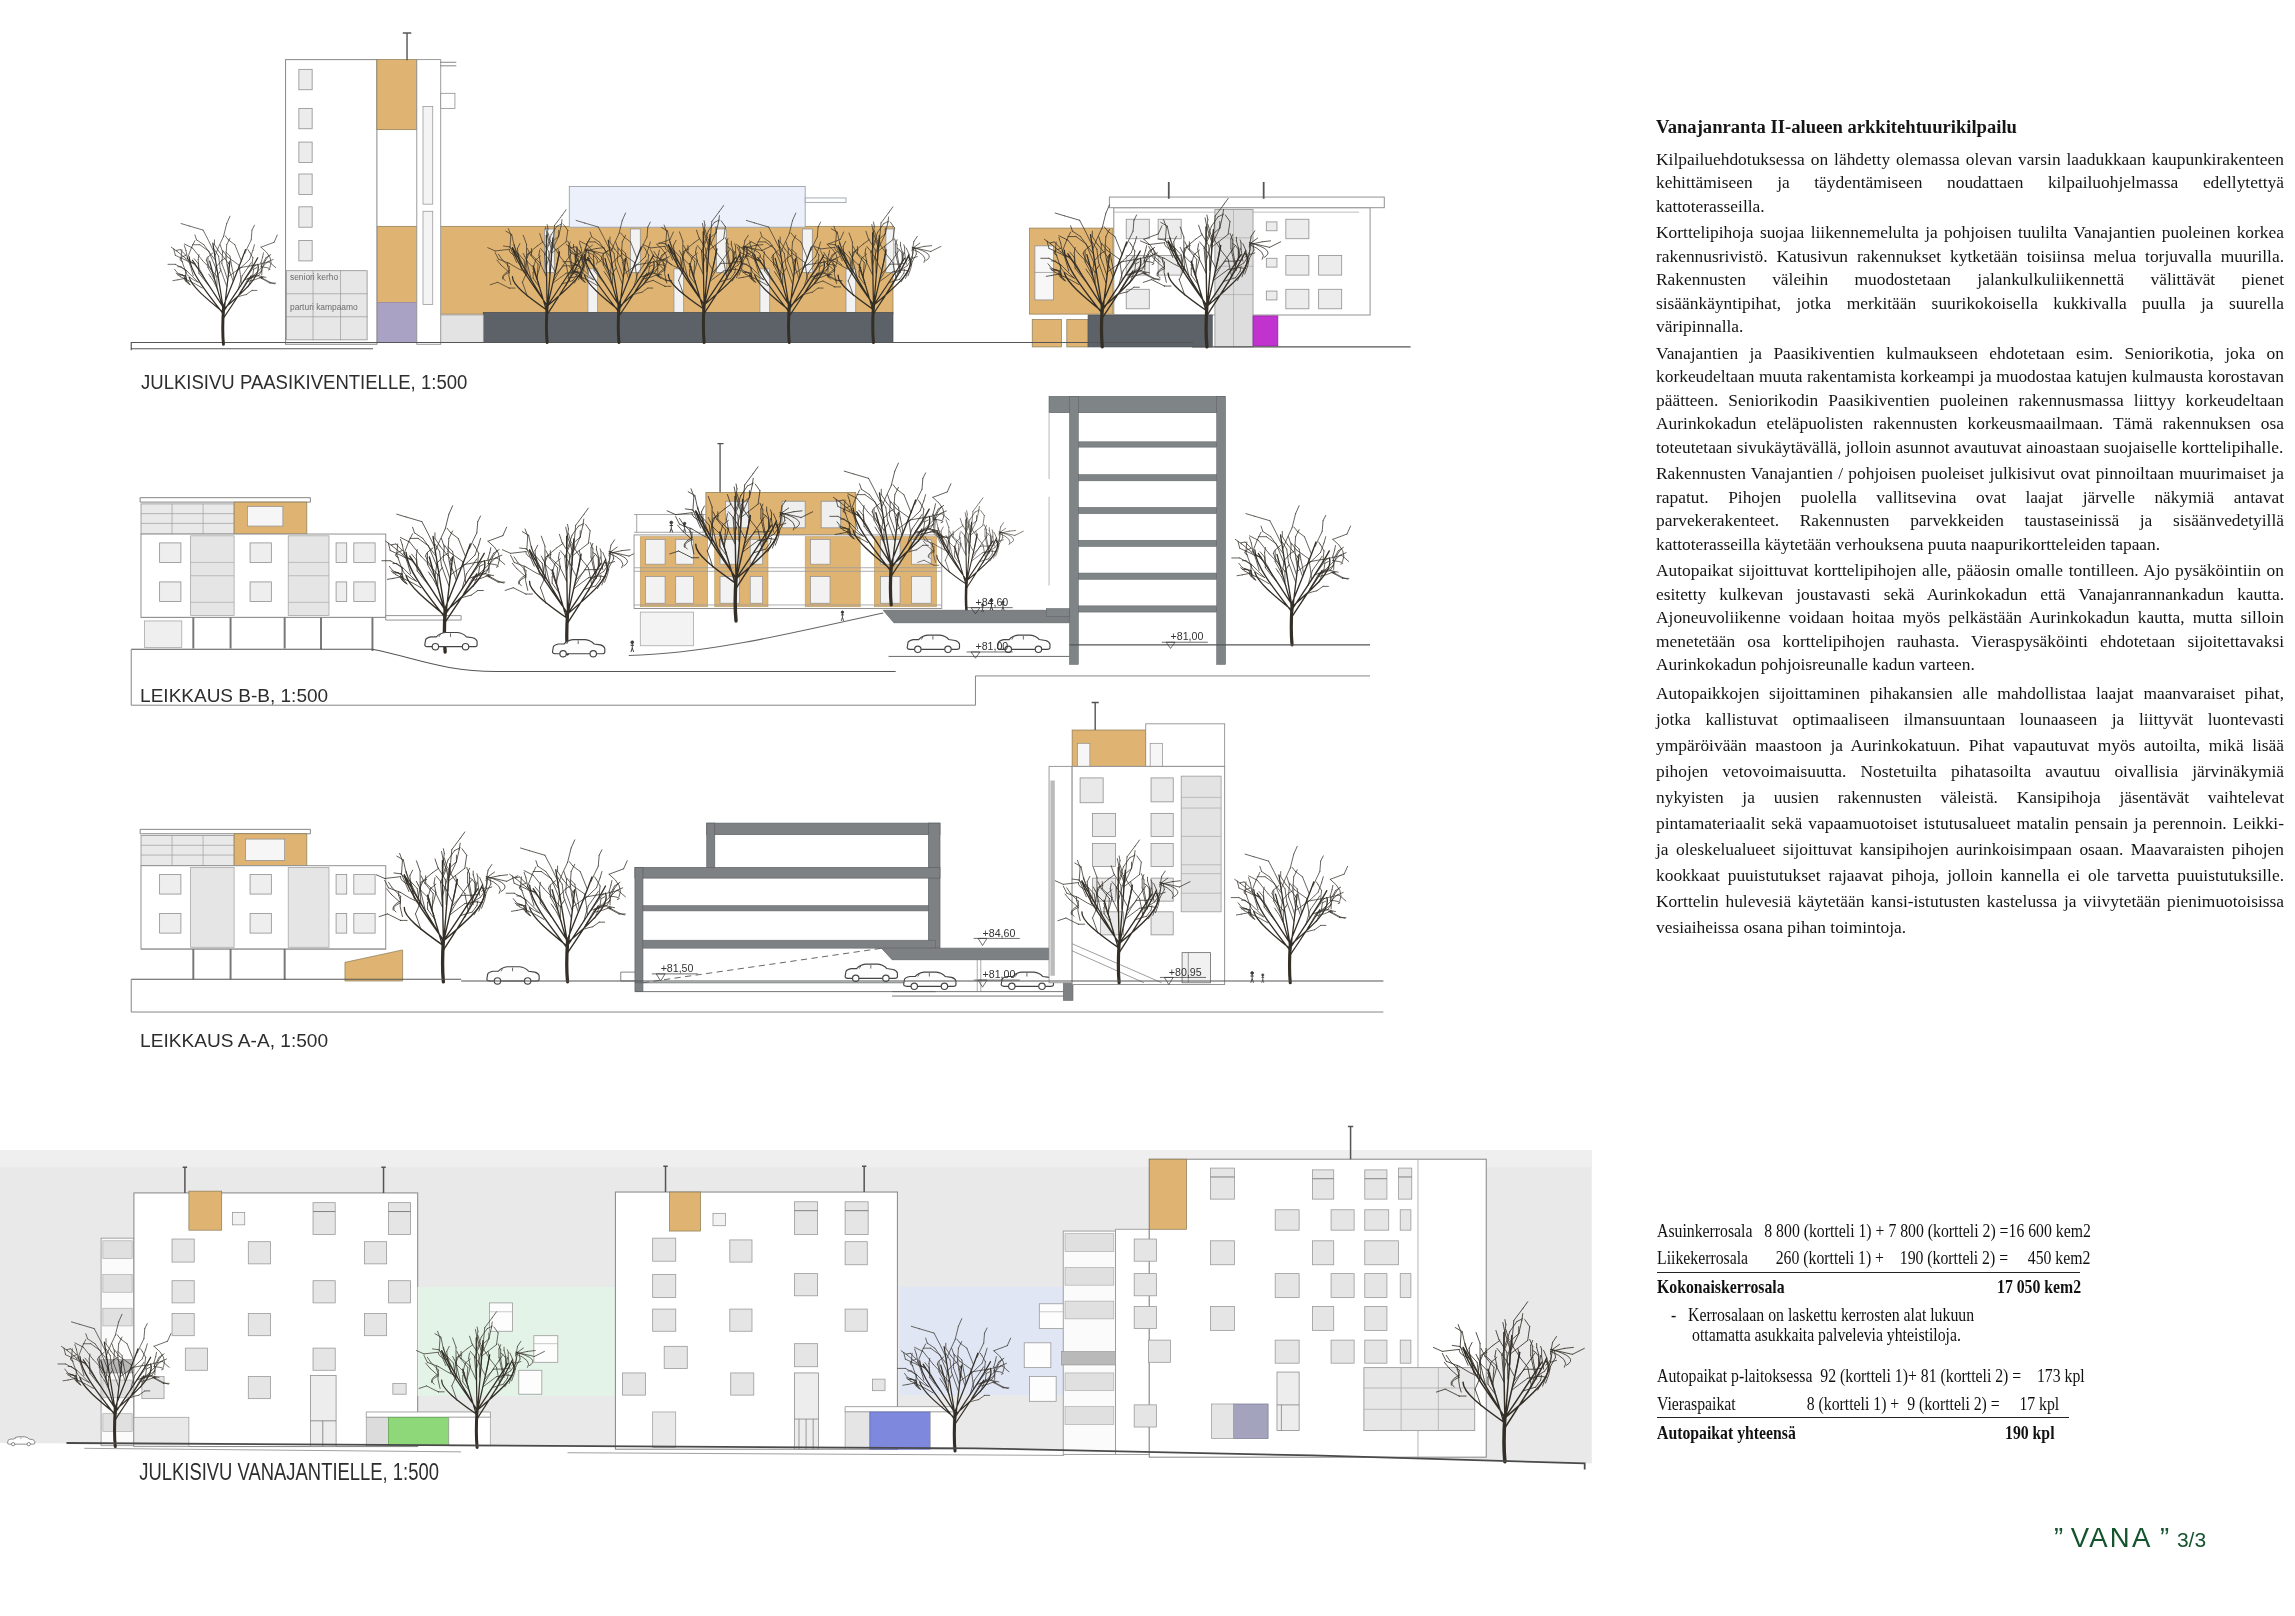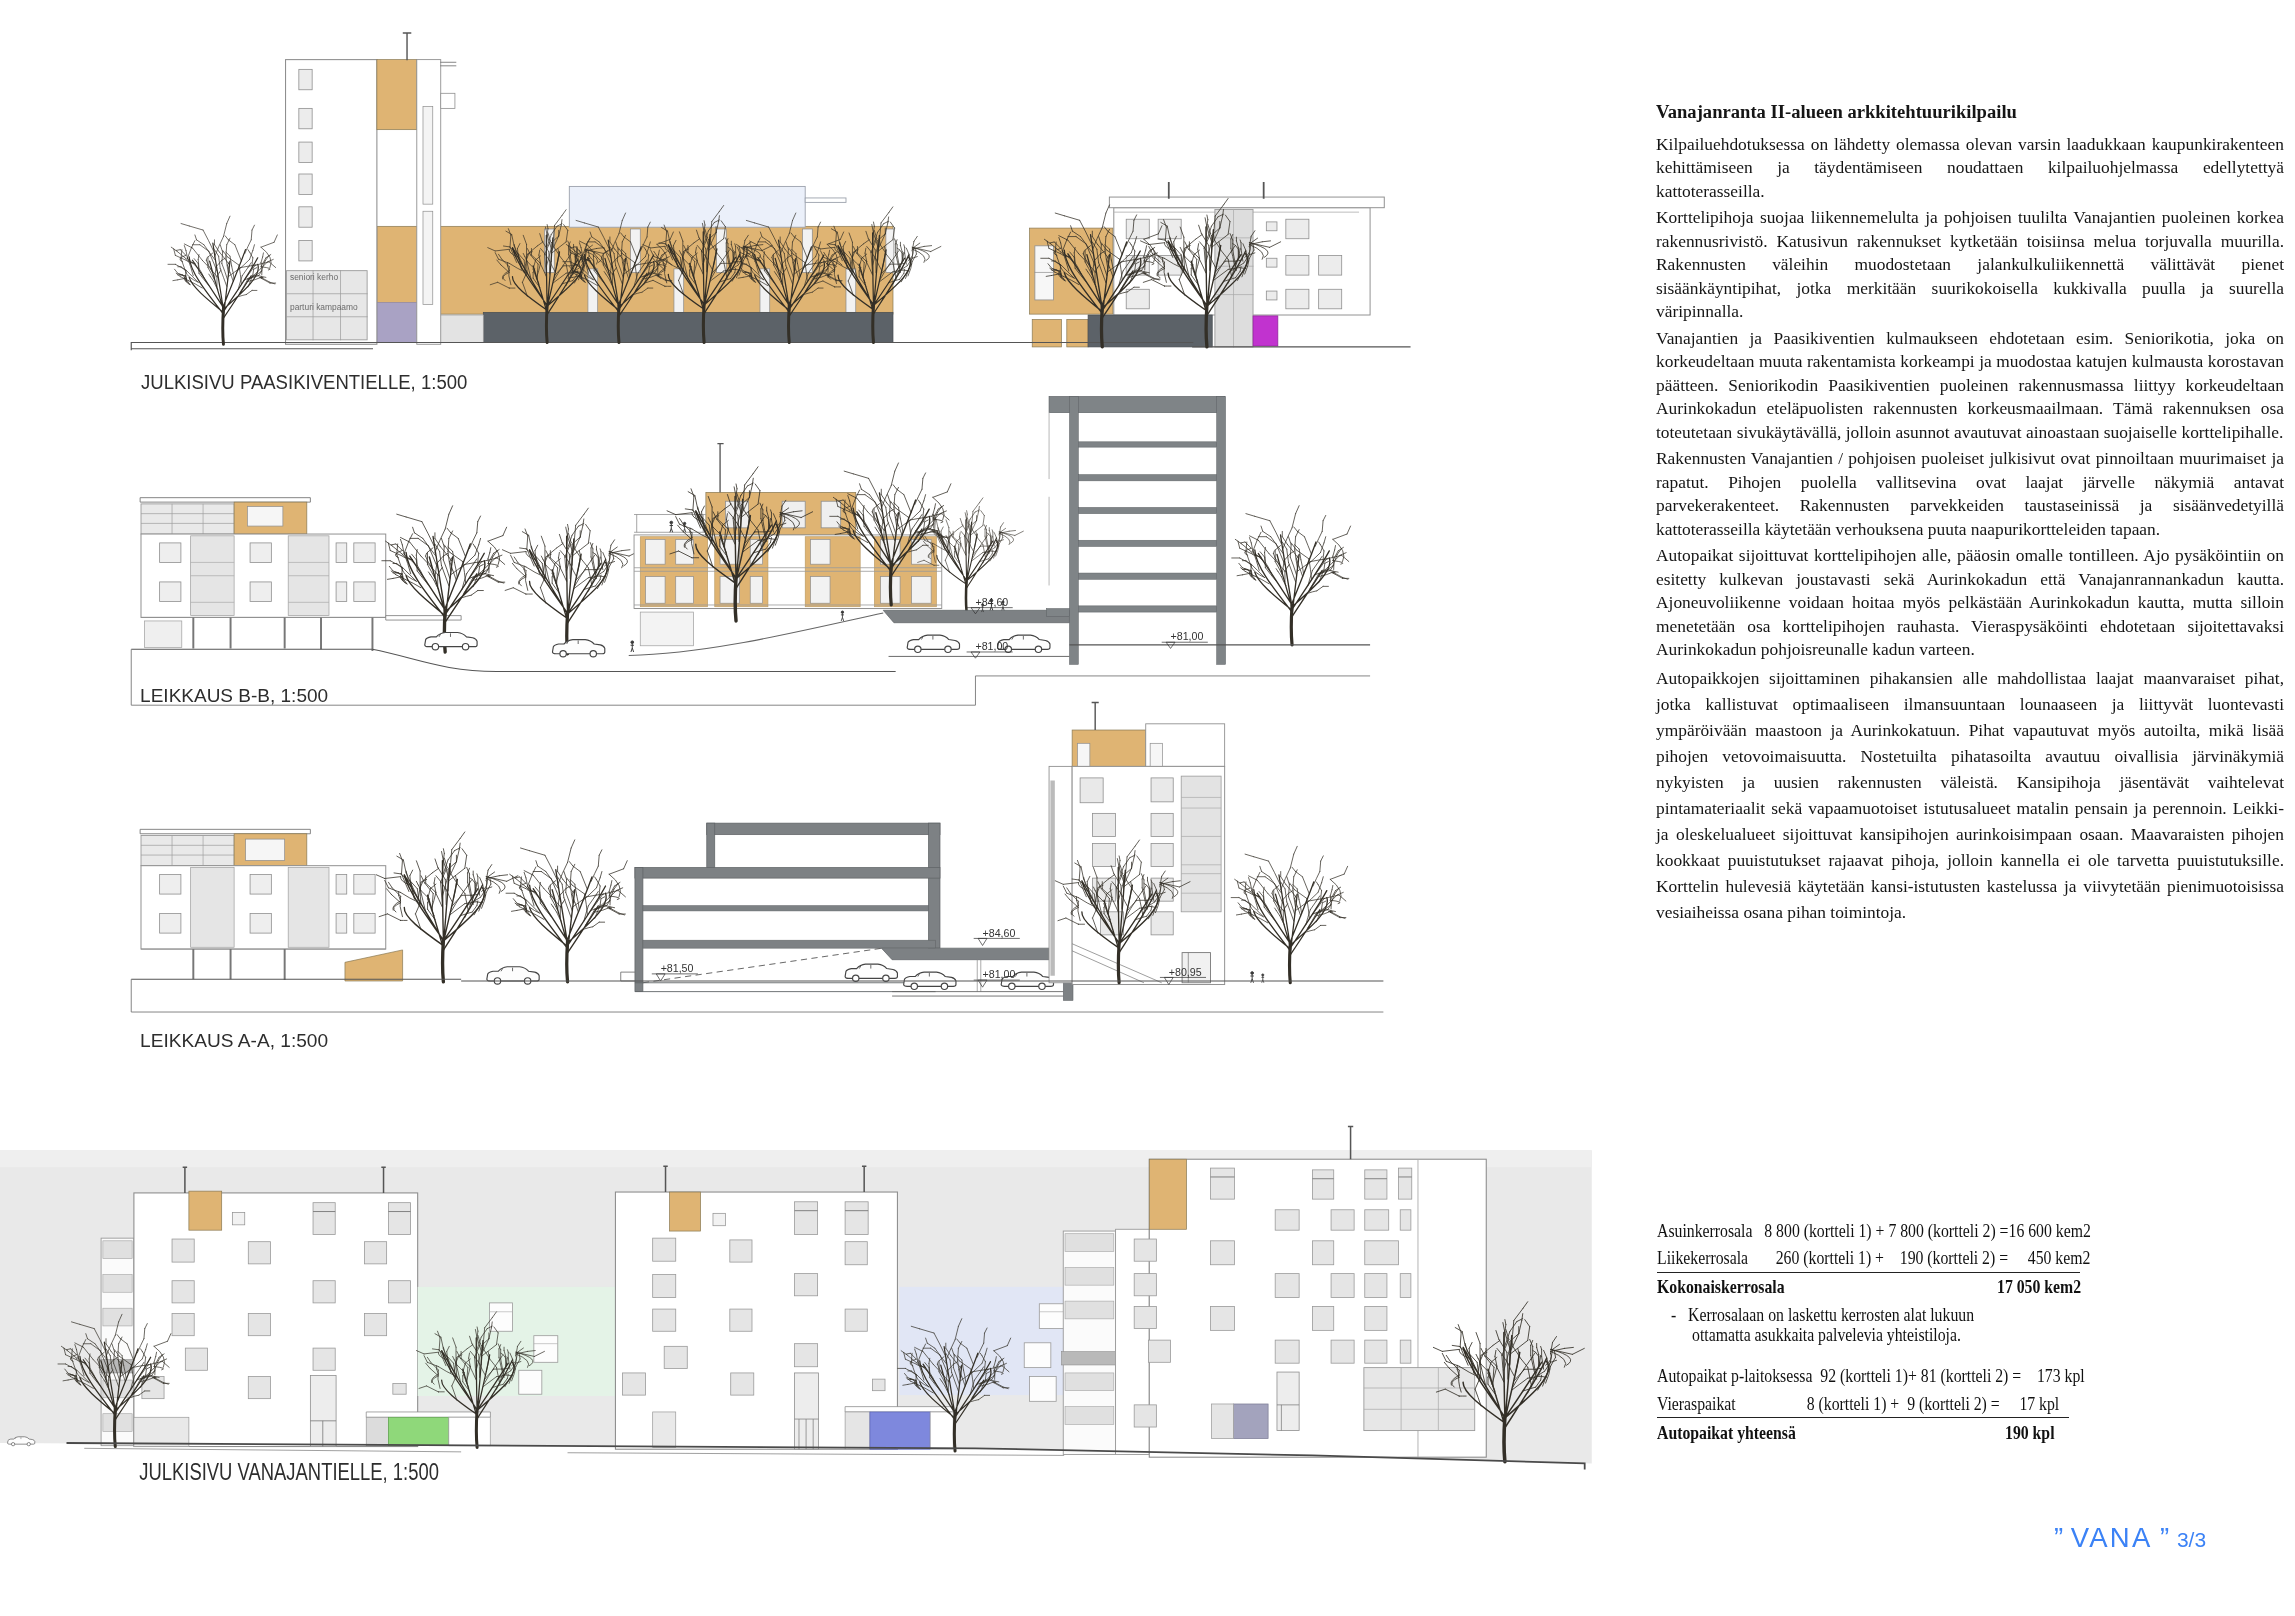--- a/index.html
+++ b/index.html
@@ -1,20 +1,20 @@
 <!DOCTYPE html>
 <html style="font-size:14px"><head>
 <meta charset="utf-8">
 <style>
 html,body{margin:0;padding:0;background:#fff;}
 #page{position:relative;width:2295px;height:1617px;background:#ffffff;overflow:hidden;font-family:"Liberation Sans",sans-serif;}
 #dwg{position:absolute;left:0;top:0;}
 #rtext{position:absolute;left:1656px;top:99px;width:628px;font-family:"Liberation Serif",serif;font-size:17.4px;line-height:23.5px;text-align:justify;color:#151515;}
 #rtext p{margin:0 0 3.1px 0;}
-#rtext h3{font-size:18.6px;margin:1px 0 9px 0;}
+#rtext h3{font-size:18.6px;margin:16px 0 9px 0;}
 #rtext p:last-child{line-height:26px;}
 .trow{position:absolute;font-family:"Liberation Serif",serif;font-size:19px;color:#111;white-space:pre;transform:scaleX(0.83);transform-origin:left top;}
 </style>
 </head>
 <body>
 <div id="page">
 <svg id="dwg" width="2295" height="1617" viewBox="0 0 2588 1823" xmlns="http://www.w3.org/2000/svg">
 <defs>
 
 <g id="treeA" stroke="#332f27" fill="none" stroke-linecap="round">
@@ -635,15 +635,15 @@
 <div class="trow" style="left:1692px;top:1324px;">ottamatta asukkaita palvelevia yhteistiloja.</div>
 <div class="trow" style="left:1657px;top:1365px;">Autopaikat p-laitoksessa&nbsp;&nbsp;92 (kortteli 1)+ 81 (kortteli 2) =&nbsp;&nbsp;&nbsp;&nbsp;173 kpl</div>
 <div class="trow" style="left:1657px;top:1393px;">Vieraspaikat&nbsp;&nbsp;&nbsp;&nbsp;&nbsp;&nbsp;&nbsp;&nbsp;&nbsp;&nbsp;&nbsp;&nbsp;&nbsp;&nbsp;&nbsp;&nbsp;&nbsp;&nbsp;8 (kortteli 1) +&nbsp;&nbsp;9 (kortteli 2) =&nbsp;&nbsp;&nbsp;&nbsp;&nbsp;17 kpl</div>
 <div class="trow" style="left:1657px;top:1422px;font-weight:bold;">Autopaikat yhteensä</div>
 <div class="trow" style="left:2005px;top:1422px;font-weight:bold;">190 kpl</div>
 
 <div style="position:absolute;left:1657px;top:1272px;width:423px;border-top:1.2px solid #222;"></div>
 
 <div style="position:absolute;left:1657px;top:1417px;width:412px;border-top:1.2px solid #222;"></div>
 
-<div style="position:absolute;left:2054px;top:1522px;font-family:'Liberation Sans',sans-serif;font-size:27.5px;color:#3b82f6;">” <span style="letter-spacing:2.2px;">VANA</span> ” <span style="font-size:21px;">3/3</span></div>
+<div style="position:absolute;left:2054px;top:1522px;font-family:'Liberation Sans',sans-serif;font-size:27.5px;color:#14532d;">” <span style="letter-spacing:2.2px;">VANA</span> ” <span style="font-size:21px;">3/3</span></div>
 </div>
 
 
 </body></html>

